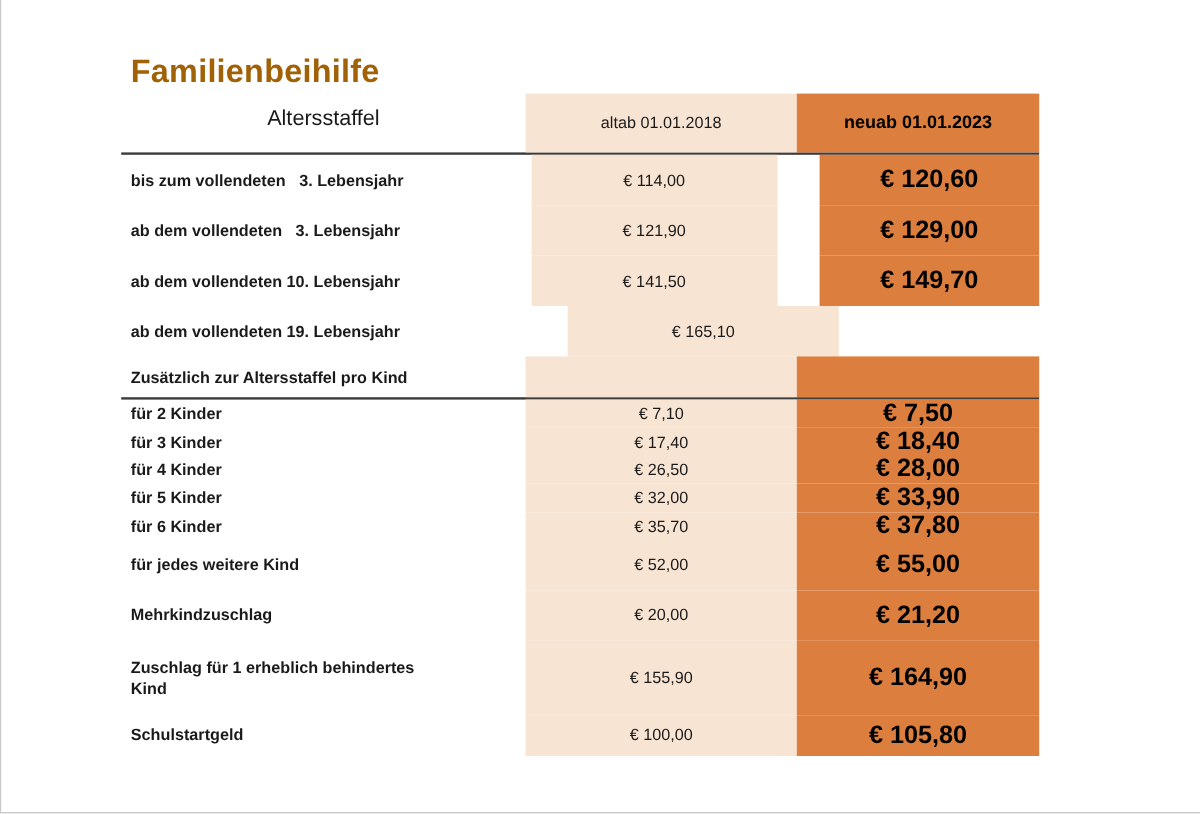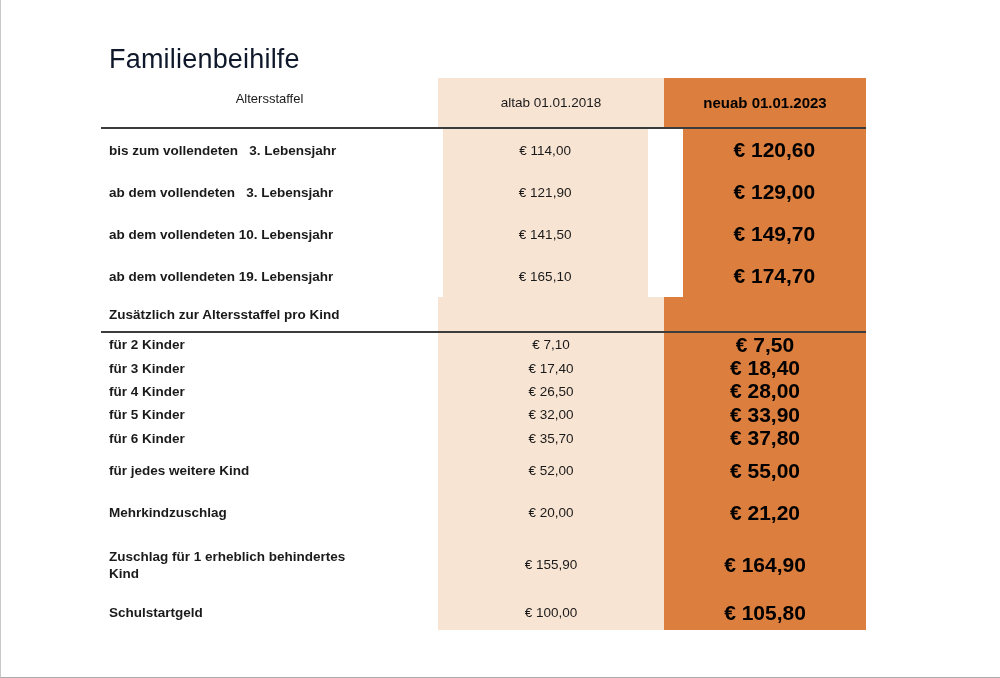--- a/index.html
+++ b/index.html
@@ -9,36 +9,36 @@
     background:#ffffff;
     border-left:1px solid #c9c9c9;
     border-bottom:1px solid #ababab;
     box-sizing:border-box;
     font-family:"Liberation Sans", sans-serif;
     color:#111111;
     overflow:hidden;
   }
   .title {
     position:absolute; left:108px; top:44px;
-    font-size:27px; font-weight:normal; letter-spacing:0.2px;
-    color:#0f172a;
+    font-size:27px; font-weight:bold; letter-spacing:0.2px;
+    color:#a16207;
   }
   .fb-table {
     position:absolute; left:100px; top:78px;
     width:765px;
   }
   .t-row, .t-header { display:flex; width:765px; }
   .cell { box-sizing:border-box; }
   .c-label { width:337px; }
   .c-alt   { width:226px; background:var(--alt-bg); }
   .c-neu   { width:202px; background:var(--neu-bg); }
 
   .t-header { height:49px; border-bottom:2px solid #3c3c3c; }
   .h-label { display:flex; align-items:center; justify-content:center; padding-bottom:8px;
-             font-size:13px; color:#1a1a1a; }
+             font-size:18px; color:#1a1a1a; }
   .h-alt   { display:flex; flex-direction:row; align-items:center; justify-content:center;
              font-size:13.5px; line-height:18px; color:#1a1a1a; }
   .h-neu   { display:flex; flex-direction:row; align-items:center; justify-content:center;
              font-weight:bold; font-size:15px; line-height:19px; color:#000000; }
 
   .t-row .c-label {
     display:flex; align-items:center; justify-content:flex-start;
     padding-left:8px; font-weight:bold; font-size:13.5px;
     white-space:pre-wrap; line-height:17px; color:#1a1a1a;
   }
@@ -91,21 +91,20 @@
     <div class="cell c-neu">€ 129,00</div>
   </div>
         <div class="t-row row-age">
     <div class="cell c-label">ab dem vollendeten 10. Lebensjahr</div>
     <div class="cell c-alt">€ 141,50</div>
     <div class="cell c-neu">€ 149,70</div>
   </div>
         <div class="t-row row-age">
     <div class="cell c-label">ab dem vollendeten 19. Lebensjahr</div>
     <div class="cell c-alt">€ 165,10</div>
-    <div class="cell c-neu">€ 174,70</div>
   </div>
         <div class="t-row row-section">
     <div class="cell c-label">Zusätzlich zur Altersstaffel pro Kind</div>
     <div class="cell c-alt"></div>
     <div class="cell c-neu"></div>
   </div>
         <div class="t-row row-compact">
     <div class="cell c-label">für 2 Kinder</div>
     <div class="cell c-alt">€ 7,10</div>
     <div class="cell c-neu">€ 7,50</div>

